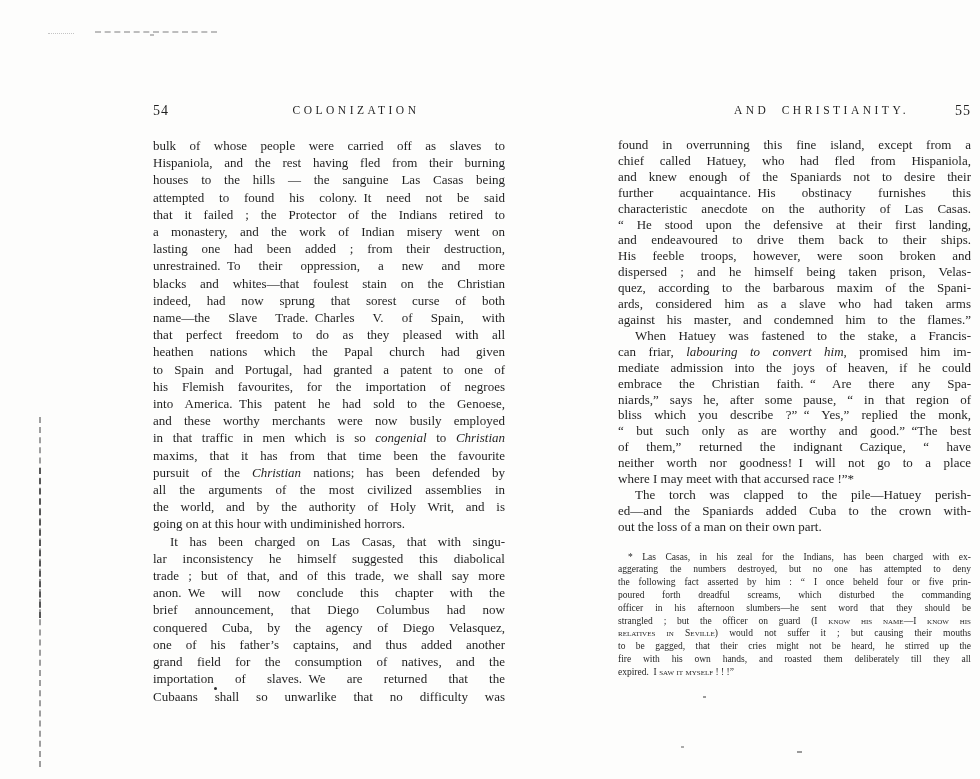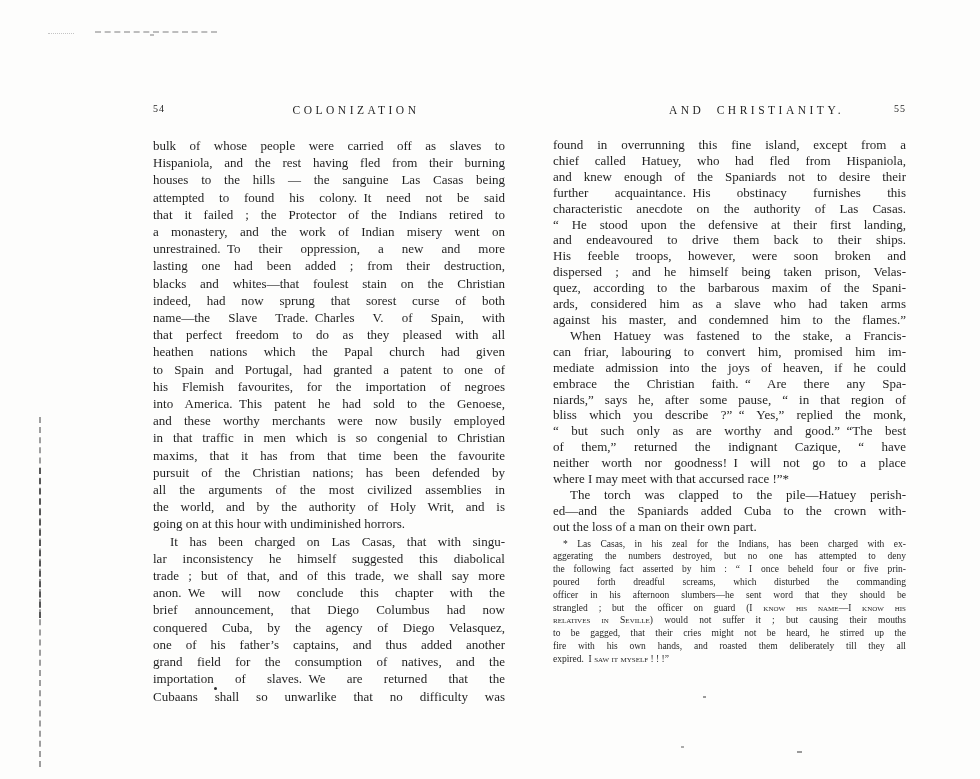--- a/index.html
+++ b/index.html
@@ -4,43 +4,43 @@
 <style>
   :root { --paper:#fdfdfc; --ink:#1f1f1f; }
   html,body { margin:0; padding:0; }
   body {
     width:980px; height:779px; position:relative; overflow:hidden;
     background:var(--paper); color:var(--ink);
     font-family:"Liberation Serif", serif;
   }
   .page { position:absolute; top:104px; }
   .page-left  { left:153px; width:352px; }
-  .page-right { left:553px; width:353px; }
+  .page-right { left:618px; width:353px; }
 
   .running-head { position:relative; height:15px; }
   .head-title {
     position:absolute; left:50%; transform:translateX(-50%); margin-left:27px;
     font-size:11.5px; letter-spacing:3.5px; word-spacing:6px; white-space:nowrap;
   }
-  .pagenum { font-size:10px; letter-spacing:1px; }
+  .pagenum { font-size:14px; letter-spacing:1px; }
   .pn-left  { position:absolute; left:0; top:-1px; }
   .pn-right { position:absolute; right:0; top:-1px; }
 
   .body-text { margin-top:18px; font-size:13px; }
   .line { text-align:justify; text-align-last:justify; }
   .page-left  .body-text .line { line-height:17.2px; }
   .page-right .body-text .line { line-height:15.9px; }
   .line.lastline { text-align-last:left; }
   .body-text .line.indent { text-indent:17px; }
 
-  .footnote { margin-top:3px; font-size:9.5px; }
+  .footnote { margin-top:16px; font-size:9.5px; }
   .footnote .line { line-height:12.8px; }
   .footnote .line.indent { text-indent:10px; }
 
-  .it { }
+  .it { font-style:italic; }
   .sc { font-variant:small-caps; }
 
   
   .art { position:absolute; pointer-events:none; }
   .art-smudge  { left:95px;  top:31px;  width:122px; border-top:2px dashed #b3b3b3; opacity:.85; }
   .art-smudge2 { left:48px;  top:33px;  width:26px;  border-top:1px dotted #c4c4c4; }
   .art-speck1  { left:150px; top:34px;  width:4px; height:2px; background:#bdbdbd; }
   .art-vline   { left:39px;  top:417px; height:350px; width:0; border-left:2px dashed #9e9e9e; }
   .art-vline2  { left:39px;  top:468px; height:150px; width:0; border-left:2px dashed #565656; }
   .art-dot1 { left:214px; top:687px; width:3px; height:3px; background:#2f2f2f; border-radius:50%; }
@@ -69,22 +69,22 @@
       <span class="head-title">COLONIZATION</span>
     </div>
     <div class="body-text">
         <div>
           <div class="line"><span>bulk of whose people were carried off as slaves to</span></div>
           <div class="line"><span>Hispaniola, and the rest having fled from their burning</span></div>
           <div class="line"><span>houses to the hills — the sanguine Las Casas being</span></div>
           <div class="line"><span>attempted to found his colony. It need not be said</span></div>
           <div class="line"><span>that it failed ; the Protector of the Indians retired to</span></div>
           <div class="line"><span>a monastery, and the work of Indian misery went on</span></div>
+          <div class="line"><span>lasting one had been added ; from their destruction,</span></div>
           <div class="line"><span>unrestrained. To their oppression, a new and more</span></div>
-          <div class="line"><span>lasting one had been added ; from their destruction,</span></div>
           <div class="line"><span>blacks and whites—that foulest stain on the Christian</span></div>
           <div class="line"><span>indeed, had now sprung that sorest curse of both</span></div>
           <div class="line"><span>name—the Slave Trade. Charles V. of Spain, with</span></div>
           <div class="line"><span>that perfect freedom to do as they pleased with all</span></div>
           <div class="line"><span>heathen nations which the Papal church had given</span></div>
           <div class="line"><span>to Spain and Portugal, had granted a patent to one of</span></div>
           <div class="line"><span>his Flemish favourites, for the importation of negroes</span></div>
           <div class="line"><span>into America. This patent he had sold to the Genoese,</span></div>
           <div class="line"><span>and these worthy merchants were now busily employed</span></div>
           <div class="line"><span>in that traffic in men which is so </span><span class="it">congenial</span><span> to </span><span class="it">Christian</span></div>

